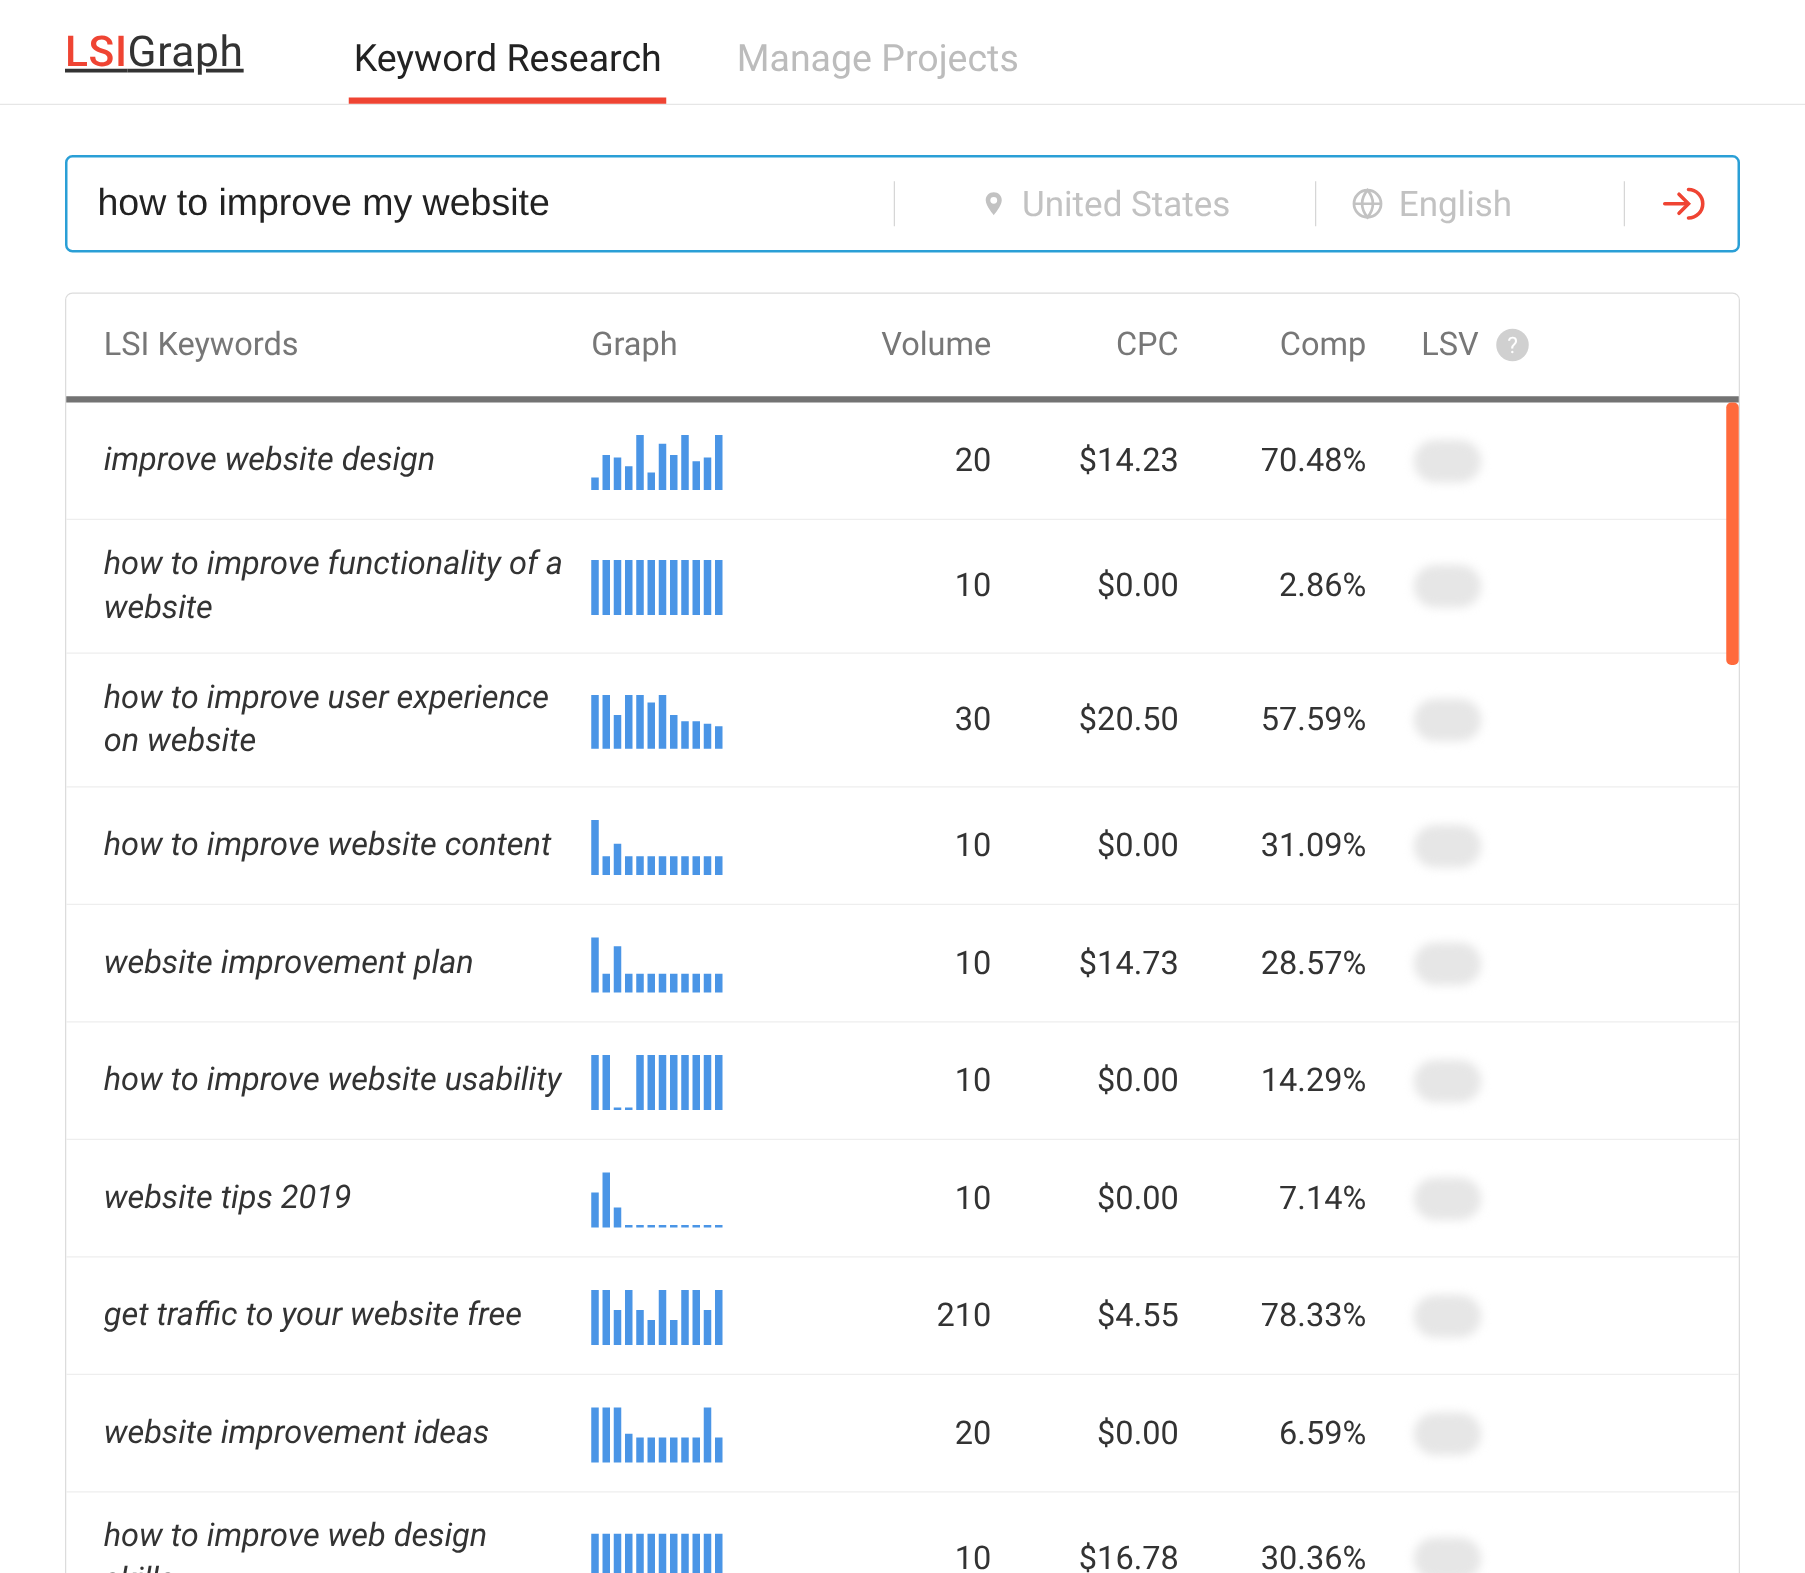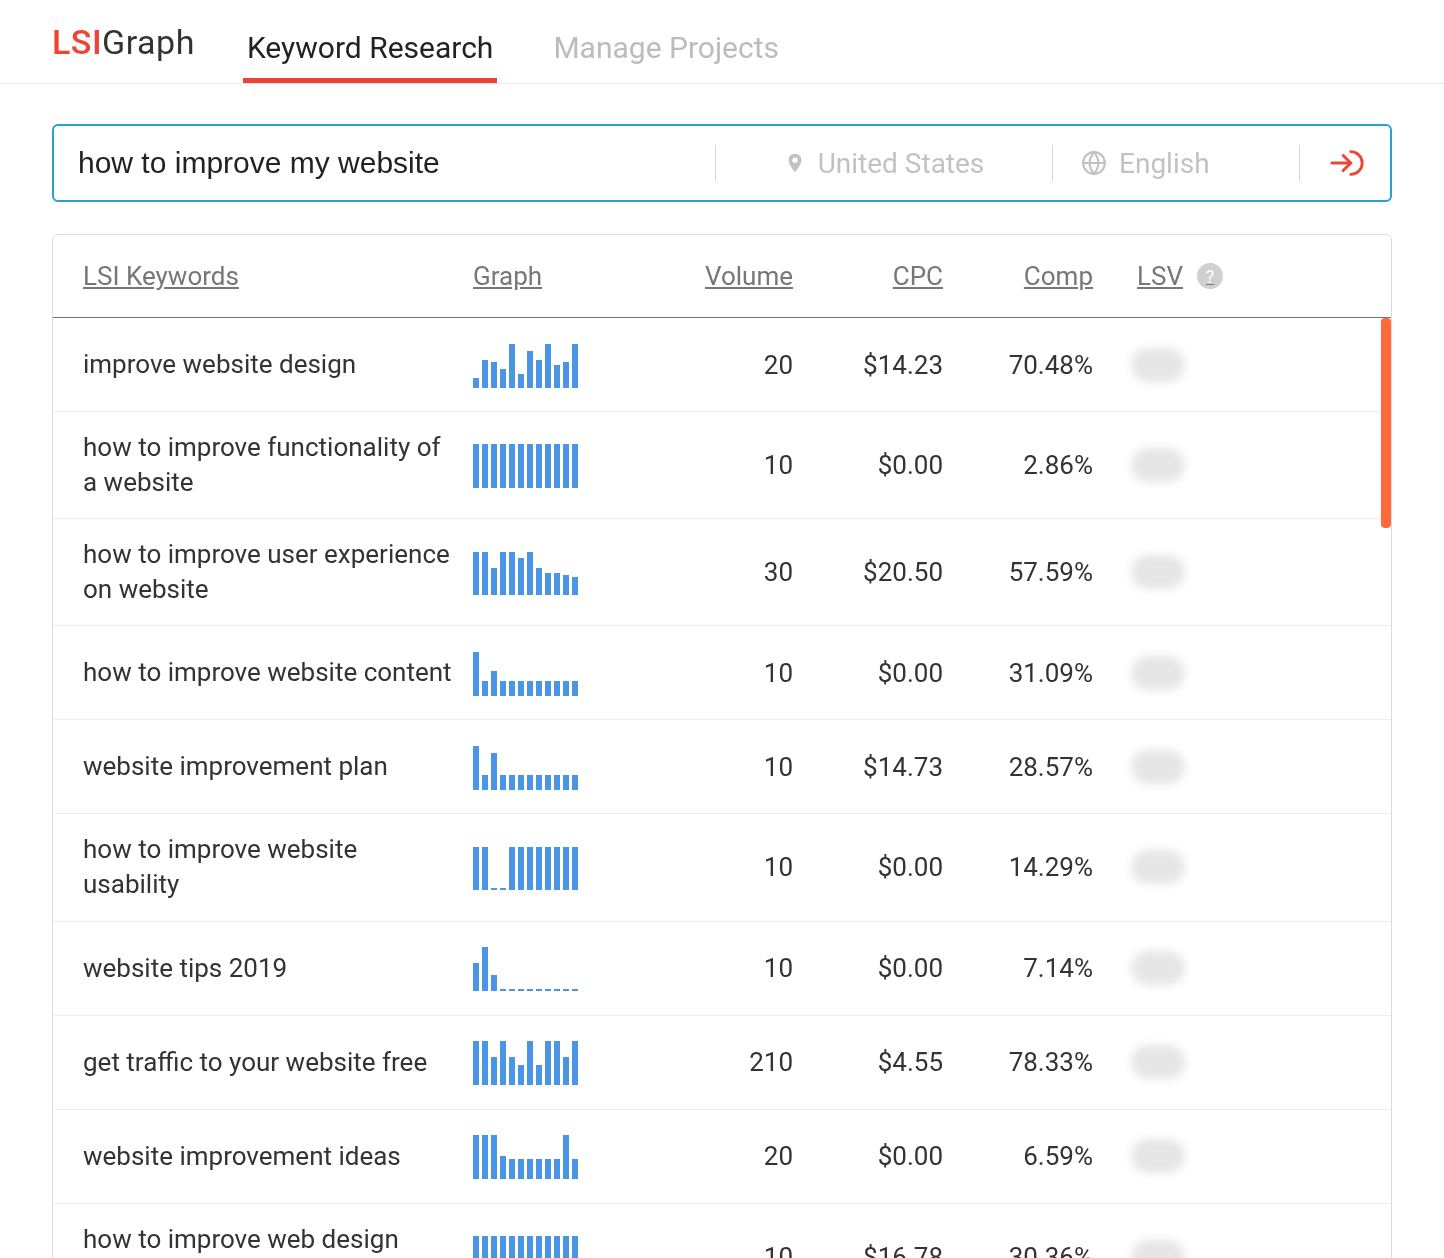--- a/index.html
+++ b/index.html
@@ -12,23 +12,24 @@
   .topbar {
     display: flex;
     align-items: flex-end;
     padding: 0 52px;
     height: 84px;
     border-bottom: 1px solid #e6e6e6;
   }
   .logo {
     font-size: 34px;
     font-weight: 400;
-    margin-right: 52px;
+    margin-right: 88px;
     align-self: center;
     letter-spacing: 0.5px;
+    text-decoration: underline;
   }
   .logo .lsi { color: #ef4433; font-weight: 500; }
   .logo .graph { color: #333; }
   .nav {
     display: flex;
     gap: 60px;
     align-items: flex-end;
     height: 100%;
   }
   .nav-item {
@@ -100,22 +101,21 @@
     border-radius: 6px;
     position: relative;
   }
   .table-head {
     display: grid;
     grid-template-columns: 390px 170px 150px 150px 150px 130px;
     padding: 26px 30px;
     font-size: 26px;
     color: #777;
     align-items: center;
-    border-bottom: 1px solid #737373;
-    text-decoration: underline;
+    border-bottom: 5px solid #737373;
   }
   .table-head > div { display:flex; align-items:center; gap:8px; }
   .right { justify-content: flex-end; }
   .help-badge {
     width: 26px; height: 26px; border-radius: 50%;
     background: #d0d0d0; color: #fff; font-size: 18px;
     display:flex;align-items:center;justify-content:center;
     margin-left:6px;
   }
 
@@ -129,20 +129,21 @@
     border-bottom: 1px solid #eee;
     align-items: center;
     min-height: 94px;
   }
   .row:last-child { border-bottom: none; }
   .kw {
     font-size: 26px;
     color: #333;
     line-height: 1.35;
     padding-right: 20px;
+    font-style: italic;
   }
   .trend {
     display: flex;
     align-items: flex-end;
     gap: 3px;
     height: 46px;
   }
   .trend span {
     width: 6px;
     background: #4a95e6;

